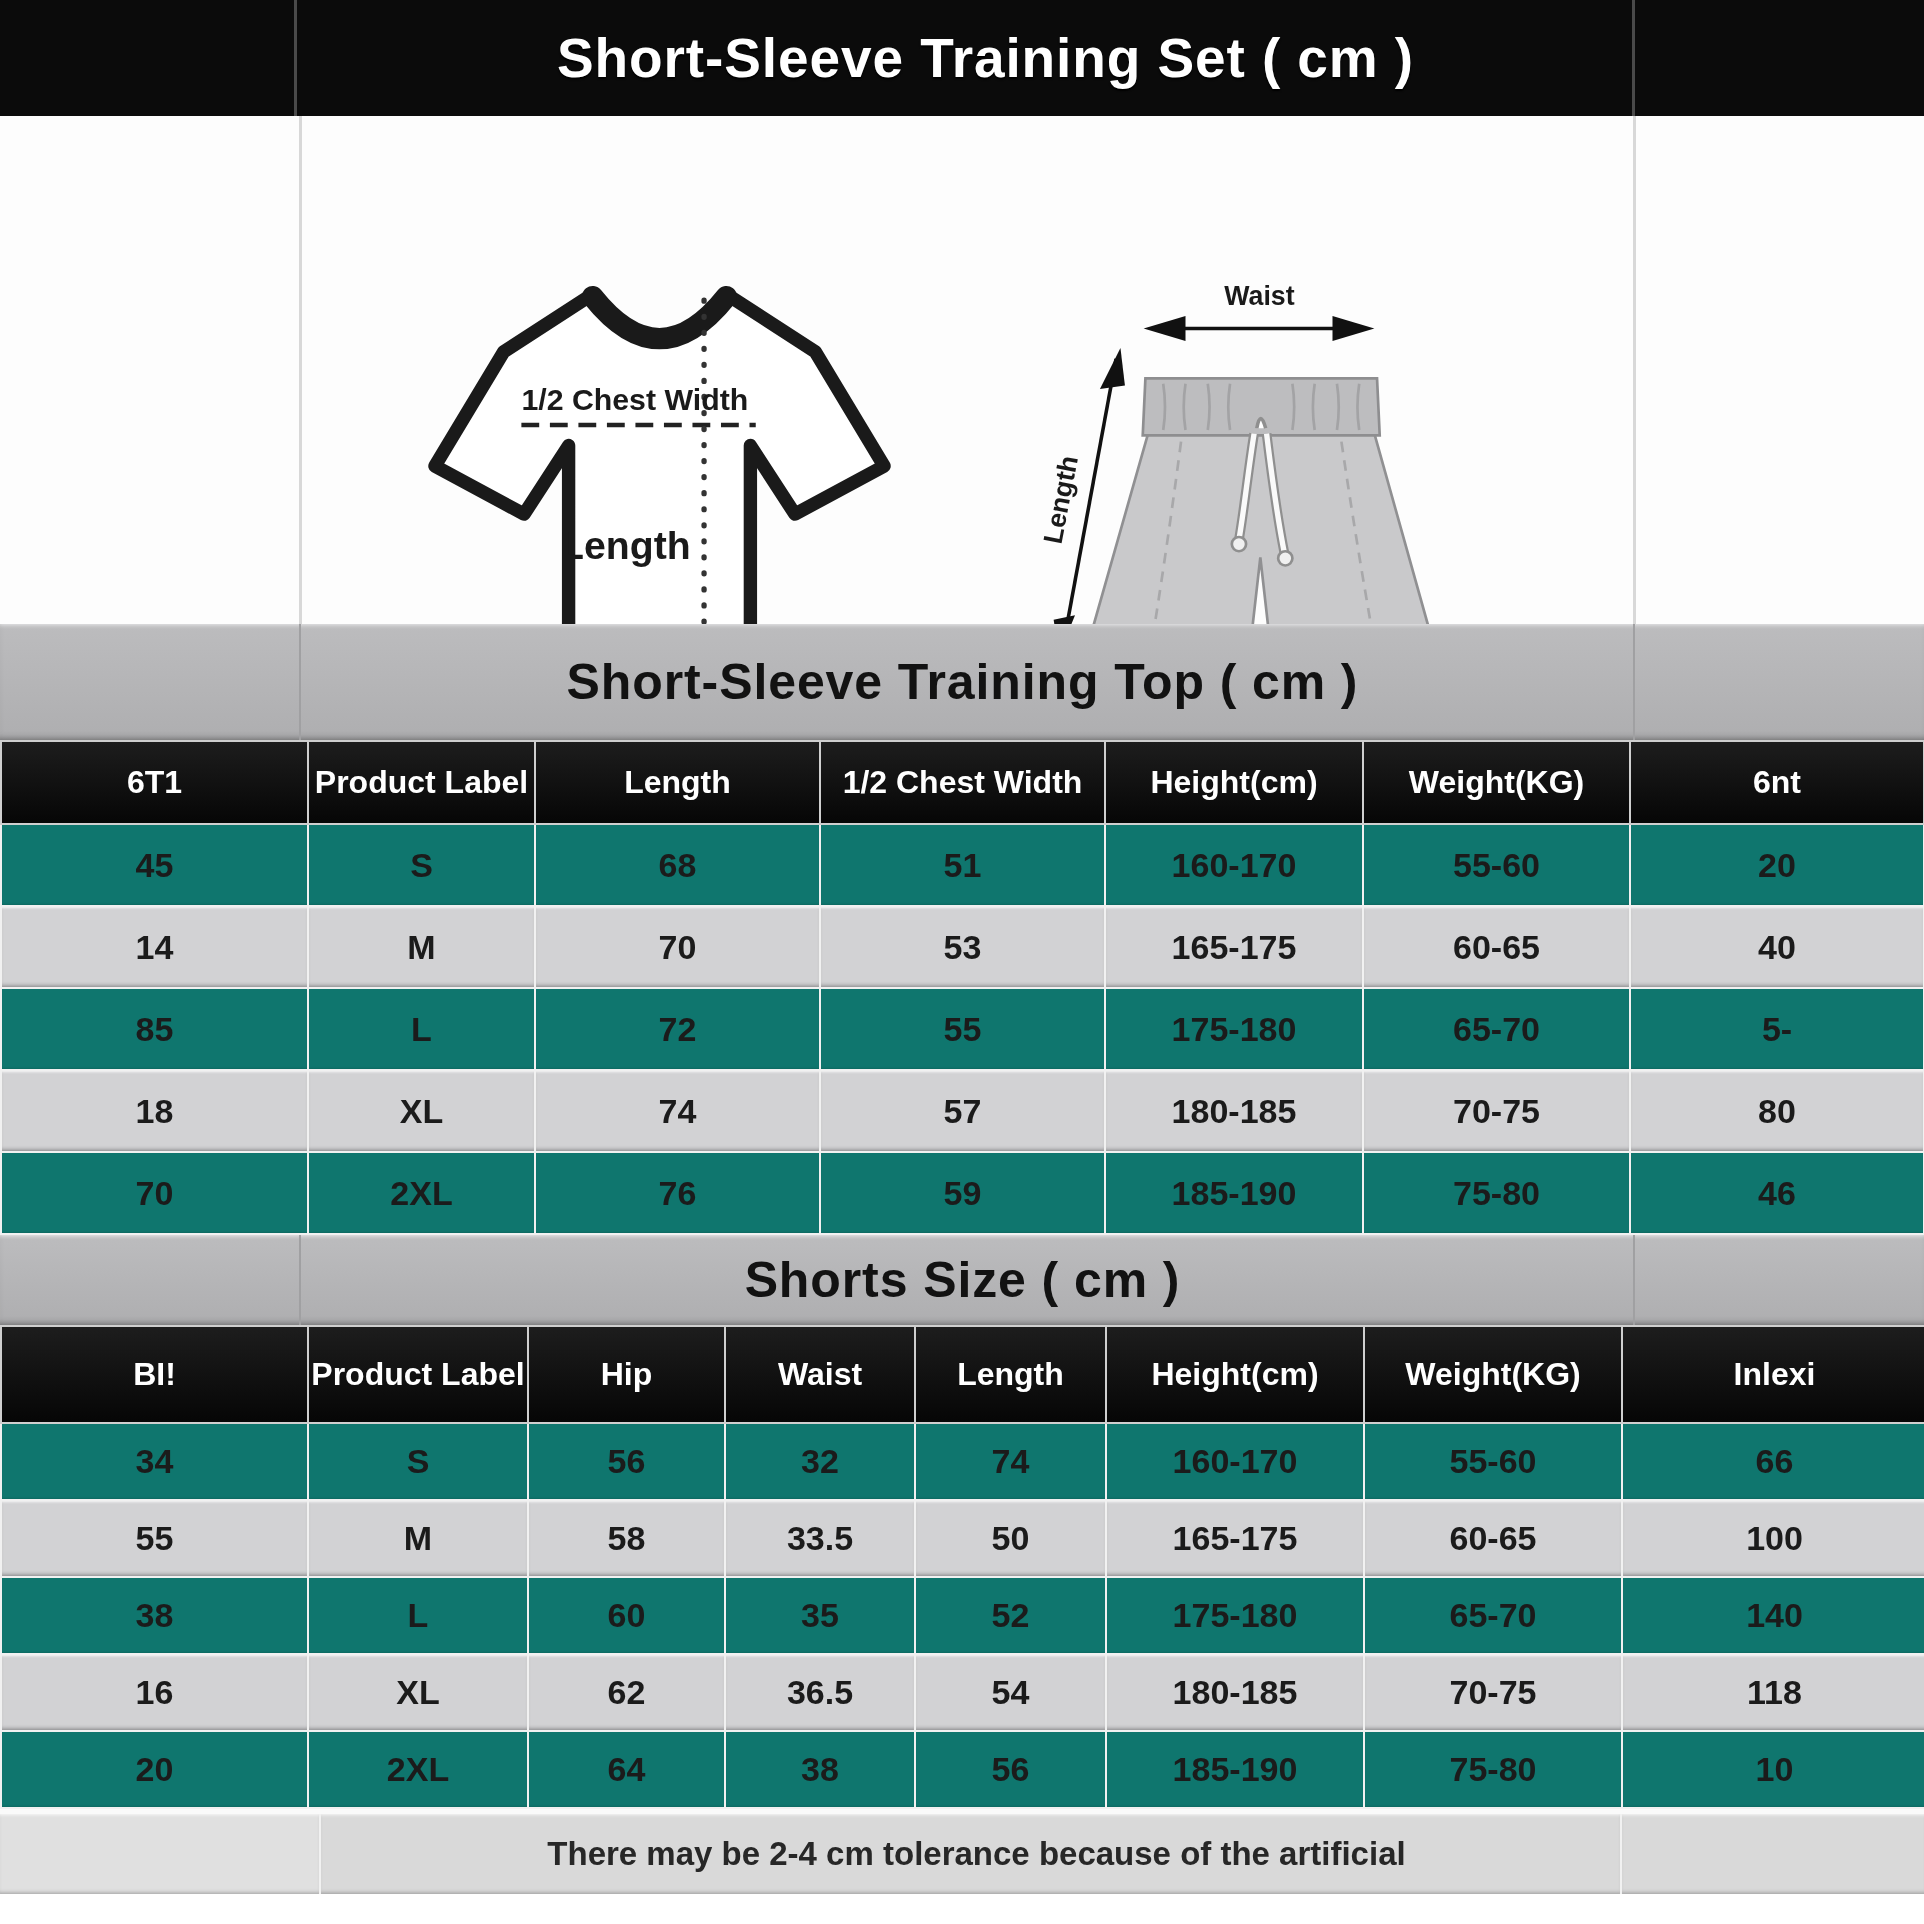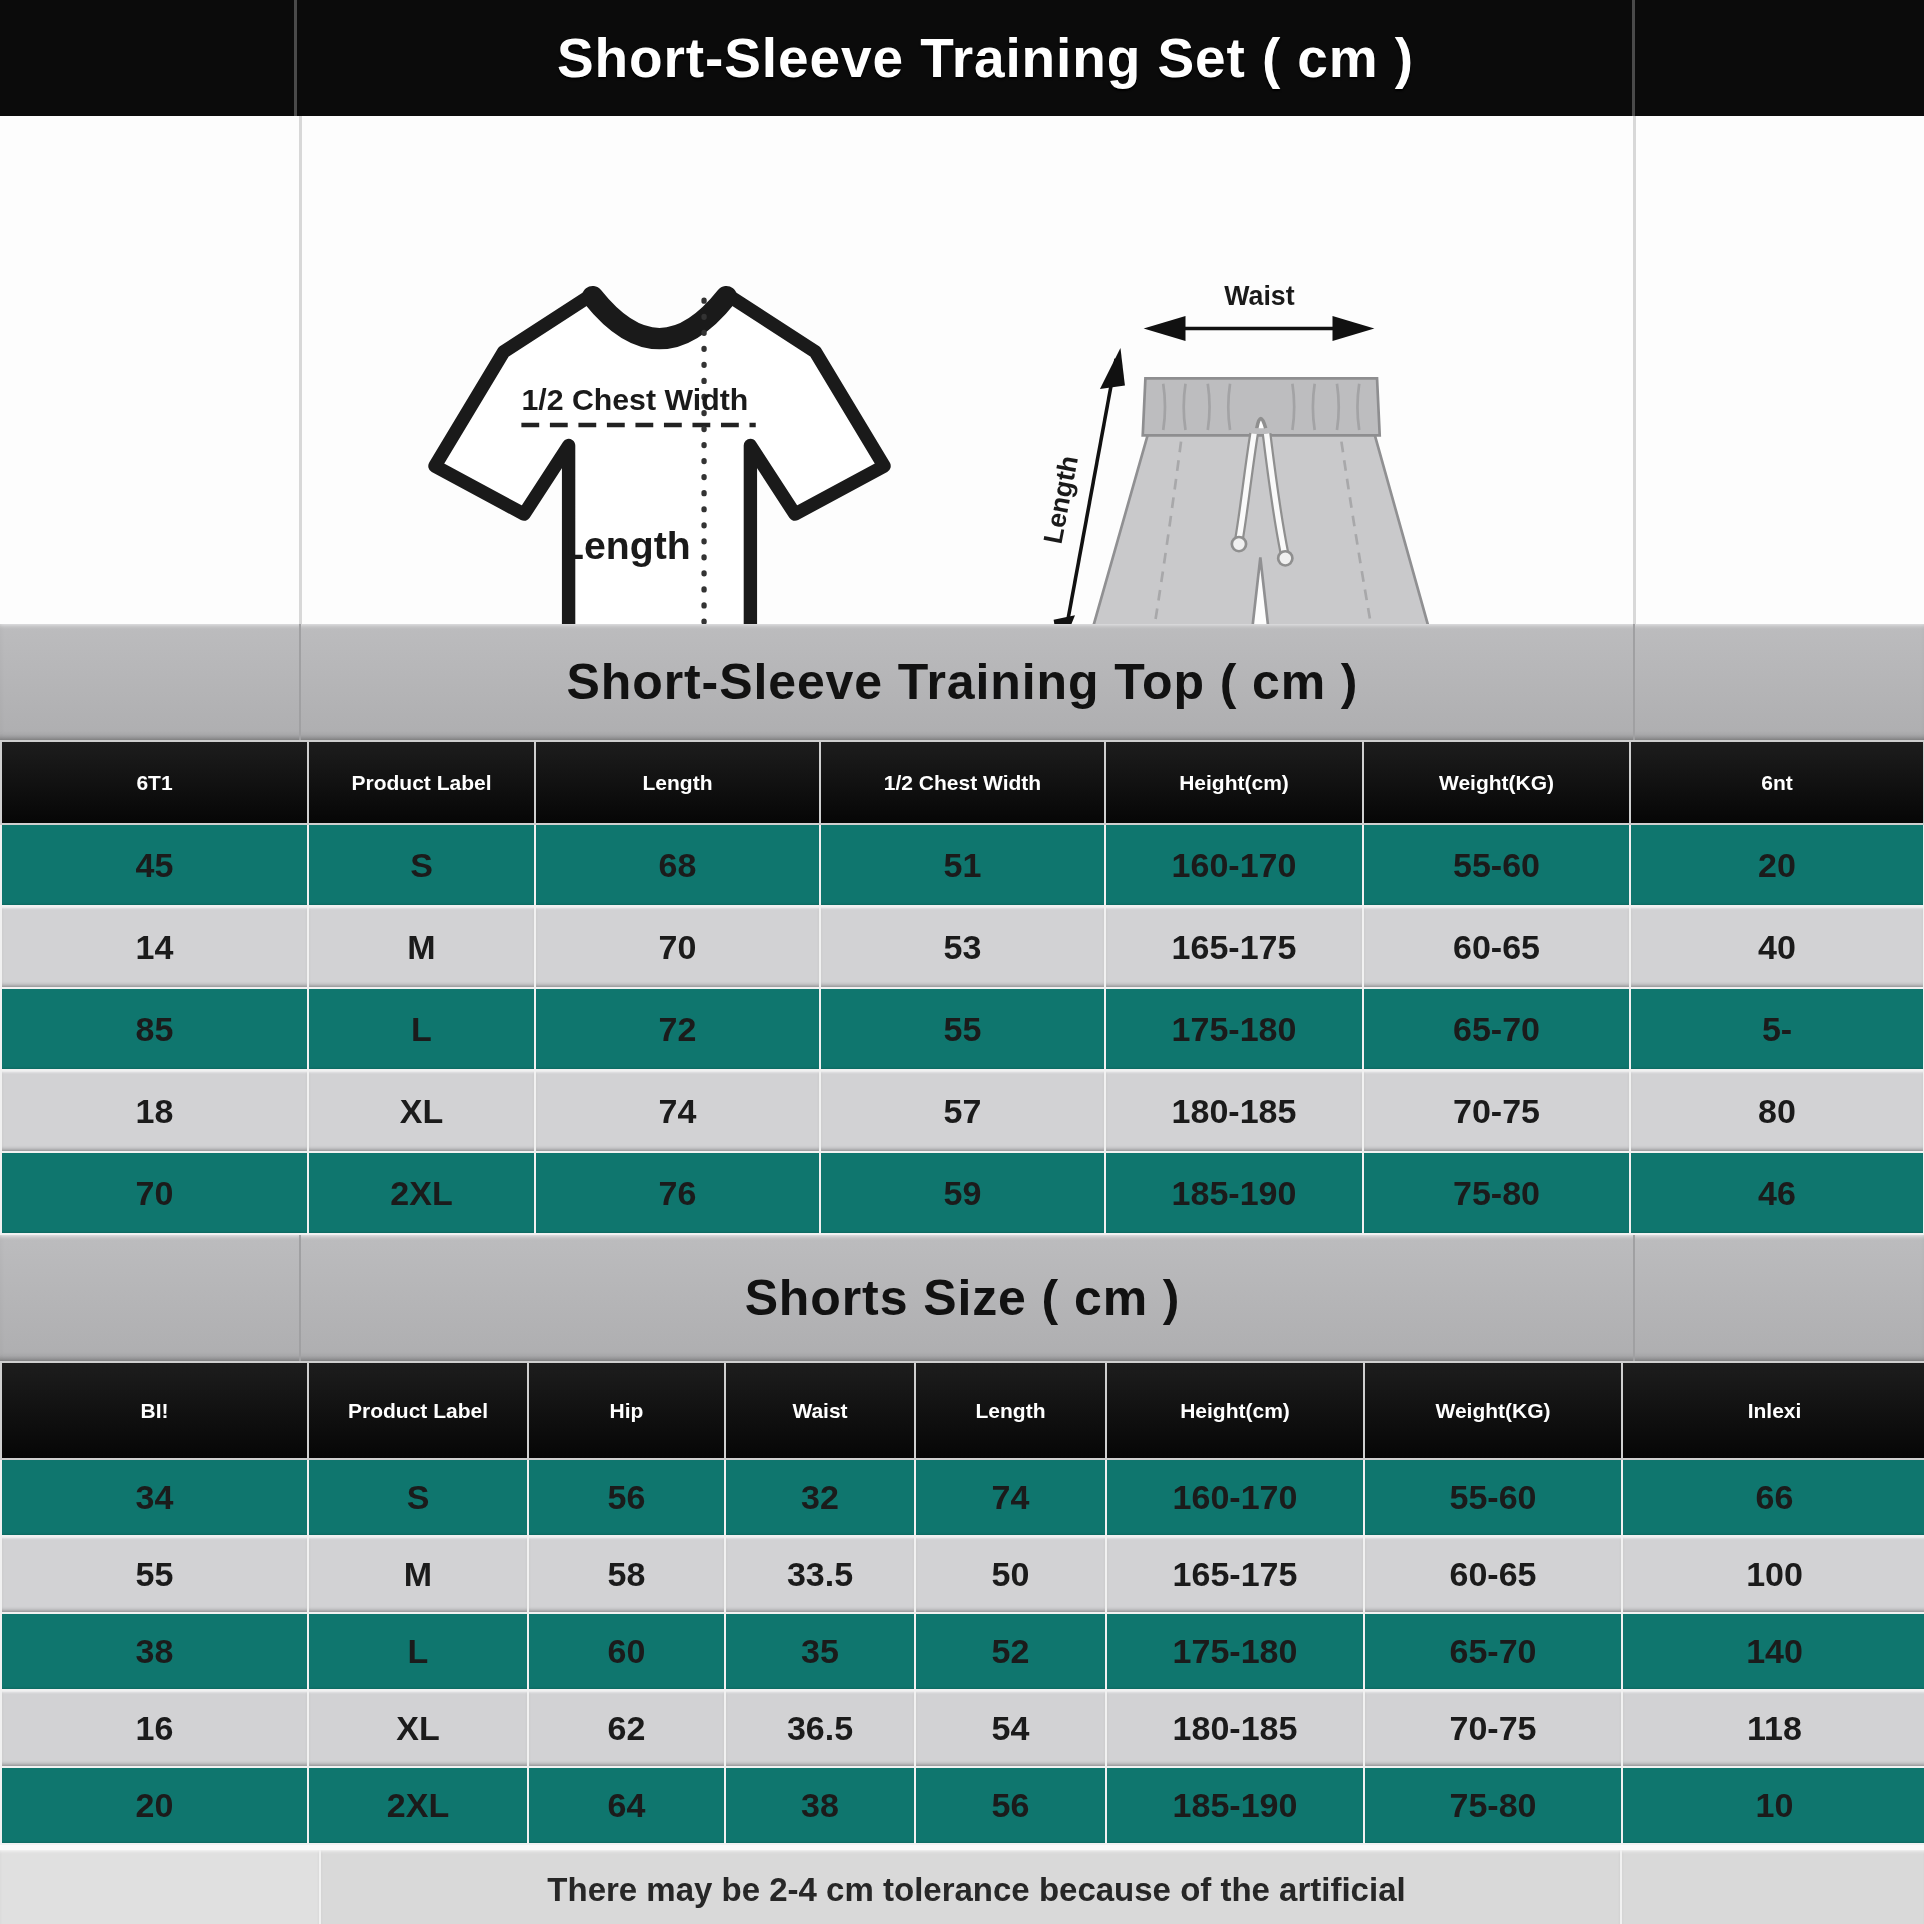--- a/index.html
+++ b/index.html
@@ -24,29 +24,29 @@
   .svg-abs{position:absolute;}
   
   .banner{
     position:relative;background:linear-gradient(#bcbcbe,#aeaeb0);
     display:flex;align-items:center;justify-content:center;
     box-shadow:inset 0 -5.3px 7.1px -4.5px rgba(0,0,0,.45), inset 0 3.6px 4.5px -2.7px rgba(255,255,255,.7);
   }
   .banner .vsep{position:absolute;top:0;bottom:0;width:1.8px;background:#a0a0a2;}
   .banner-text{color:#121212;font-size:50px;font-weight:bold;letter-spacing:0.9px;}
   .banner1{height:116px;}
-  .banner2{height:126px;}
+  .banner2{height:90px;}
   
   table{border-collapse:collapse;table-layout:fixed;width:1925px;}
   th,td{
     text-align:center;vertical-align:middle;overflow:hidden;white-space:nowrap;
   }
   th{
     background:linear-gradient(#1d1d1d,#060606);color:#fff;
-    font-size:21px;font-weight:bold;border:2.7px solid #cfcfcf;
+    font-size:32px;font-weight:bold;border:2.7px solid #cfcfcf;
   }
   td{
     font-size:34px;font-weight:bold;color:#1b1b1b;border:2.7px solid #f1f1f1;
   }
   .thead1 th{height:79px;}
   .thead2 th{height:93px;}
   .t1row td{height:78px;}
   .t2row td{height:73px;}
   .row-white td{
     background:#0f766e;

